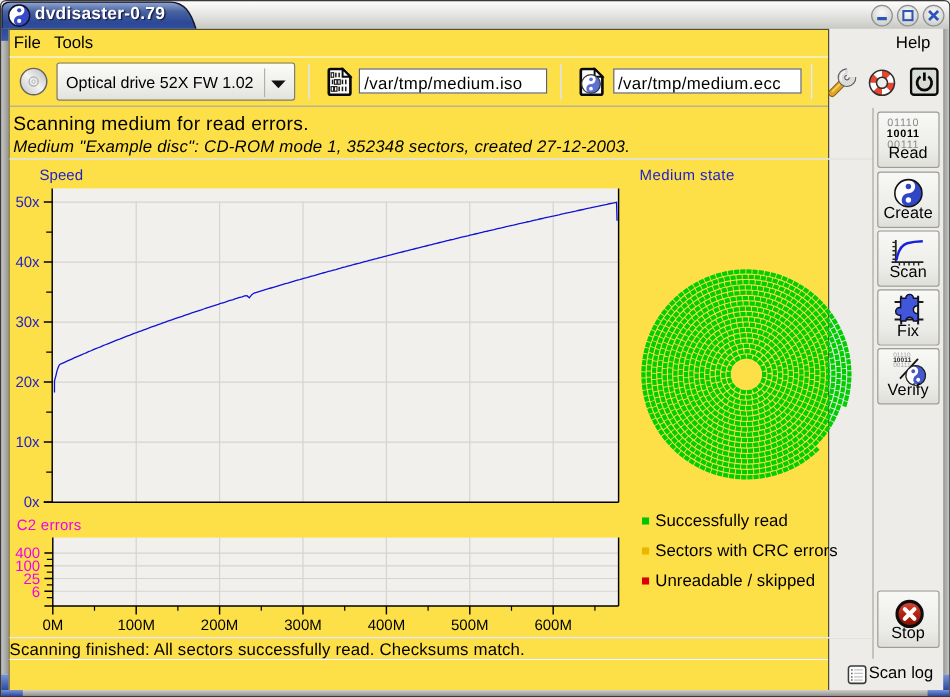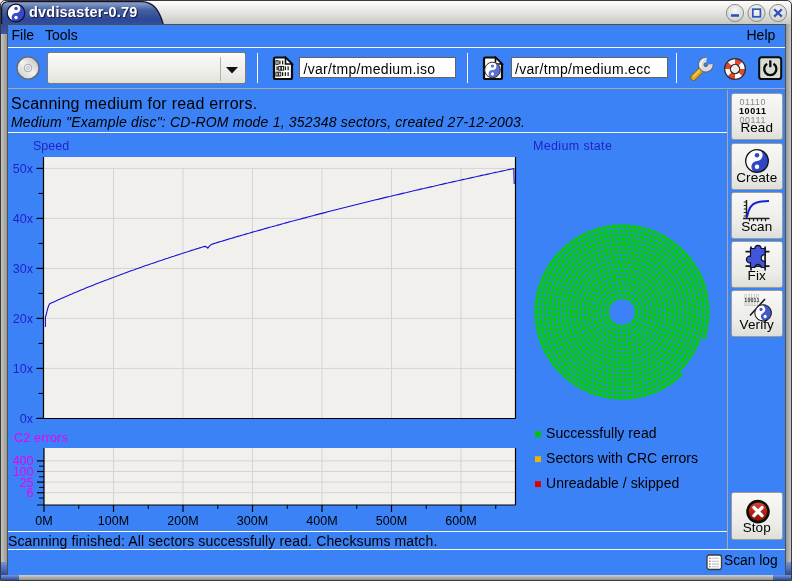--- a/index.html
+++ b/index.html
@@ -6,22 +6,22 @@
   font-family:"Liberation Sans",sans-serif; -webkit-font-smoothing:antialiased; transform:translateZ(0); }
 #outer { position:absolute; inset:0; border:1px solid #3a3a3a; border-radius:5px 5px 0 0; z-index:50; pointer-events:none; }
 #titlebar { position:absolute; left:1px; top:1px; width:790px; height:23px;
   background:linear-gradient(#fefefe,#efefed 30%,#d6d6d3 75%,#c7c7c4); border-radius:4px 4px 0 0; }
 #wtitle { position:absolute; left:28px; top:2.5px; color:#fff; font-weight:bold; font-size:14.5px; letter-spacing:0.2px; text-shadow:1px 1px 1px #15153a; }
 .strip { position:absolute; background:linear-gradient(90deg,#c6c6c4,#979794); z-index:40; }
 #lstrip { left:1px; top:24px; width:5.5px; height:538px; }
 #rstrip { right:1px; top:24px; width:5.5px; height:538px; background:linear-gradient(90deg,#979794,#c6c6c4); }
 #bstrip { left:1px; bottom:1px; width:790px; height:5px; background:linear-gradient(#cfcfcc,#8f8f8c); }
 .grip { position:absolute; background:linear-gradient(#7a95d5,#2a4a9e); z-index:41; }
-#content { position:absolute; left:6.5px; top:24px; width:779px; height:551.5px;
-  border:1px solid #4e4e4c; background:#3b82f6; }
+#content { position:absolute; left:6.5px; top:24px; width:684px; height:551.5px;
+  border:1px solid #4e4e4c; background:#fde047; }
 .t { position:absolute; white-space:pre; color:#000; opacity:0.999; }
 #toolbar { position:absolute; left:0; top:22px; width:100%; height:42px; border-bottom:1px solid #a9a9a5; }
 .entry { position:absolute; background:#fff; border:1px solid #636360; height:21px; font-size:14px; letter-spacing:0.31px; padding:2.5px 0 0 3.5px; }
 .vsep { position:absolute; top:6px; height:30px; width:1px; background:#aaaaa6; border-right:1px solid #fbfbf9; }
 #combo { position:absolute; left:39.5px; top:5px; width:199px; height:32px; background:linear-gradient(#fbfbfa,#eeeeea 60%,#e2e2dd); border:1px solid #7c7c76; border-radius:2.5px; }
 .sbtn { position:absolute; left:730.5px; width:52.5px; background:linear-gradient(#f8f8f6,#ebebe7 70%,#dfdfda); border:1px solid #9d9d96; border-radius:2.5px; z-index:5;text-decoration:underline; }
 .blab { position:absolute; bottom:4px; width:100%; text-align:center; font-size:13.5px; letter-spacing:0.1px; color:#000; opacity:0.999; }
 svg text { font-family:"Liberation Sans",sans-serif; }
 </style></head><body>
 <div id="win">
@@ -83,20 +83,21 @@
 <stop offset="0" stop-color="#c2c2c2"></stop>
               <stop offset="0.5" stop-color="#f3f3f3"></stop>
               <stop offset="1" stop-color="#b5b5b5"></stop>
             </linearGradient>
           </defs>
 <circle cx="13" cy="13" r="11" fill="url(#cdg)" stroke="#646464" stroke-width="1.2"></circle>
 <circle cx="13" cy="13" r="3.8" fill="none" stroke="#a2a2a2" stroke-width="0.9"></circle>
 <circle cx="13" cy="13" r="1.5" fill="#efeeec" stroke="#ababab" stroke-width="0.7"></circle>
 </svg>
     <div id="combo">
+      <div class="t" style="left:7px;top:7.5px;font-size:13.4px;letter-spacing:0px">Optical drive 52X FW 1.02</div>
       <div style="position:absolute;right:24px;top:4px;height:24px;width:1px;background:#fff;border-left:1px solid #b0b0ac"></div>
       <svg width="14" height="8" viewBox="0 0 14 8" style="position:absolute;right:6px;top:12.5px">
             <path d="M1,1 L13,1 L7,7.5 Z" fill="#111"></path>
           </svg>
     </div>
     <div class="vsep" style="left:249px"></div>
     <svg width="22" height="25" viewBox="0 0 22 25" style="position:absolute;left:264px;top:9px">
 <path d="M2,3 Q2,1.5 3.5,1.5 L13.5,1.5 L20,8 L20,21.5 Q20,23 18.5,23 L3.5,23 Q2,23 2,21.5 Z" fill="#fbfbf8" stroke="#0a0a0a" stroke-width="2.2"></path>
 <path d="M13.5,1.5 L13.5,8 L20,8 Z" fill="#fff" stroke="#0a0a0a" stroke-width="1.6"></path>
 <rect x="3.95" y="4.60" width="2.1" height="3.8" fill="none" stroke="#1a1a1a" stroke-width="0.95"></rect>

